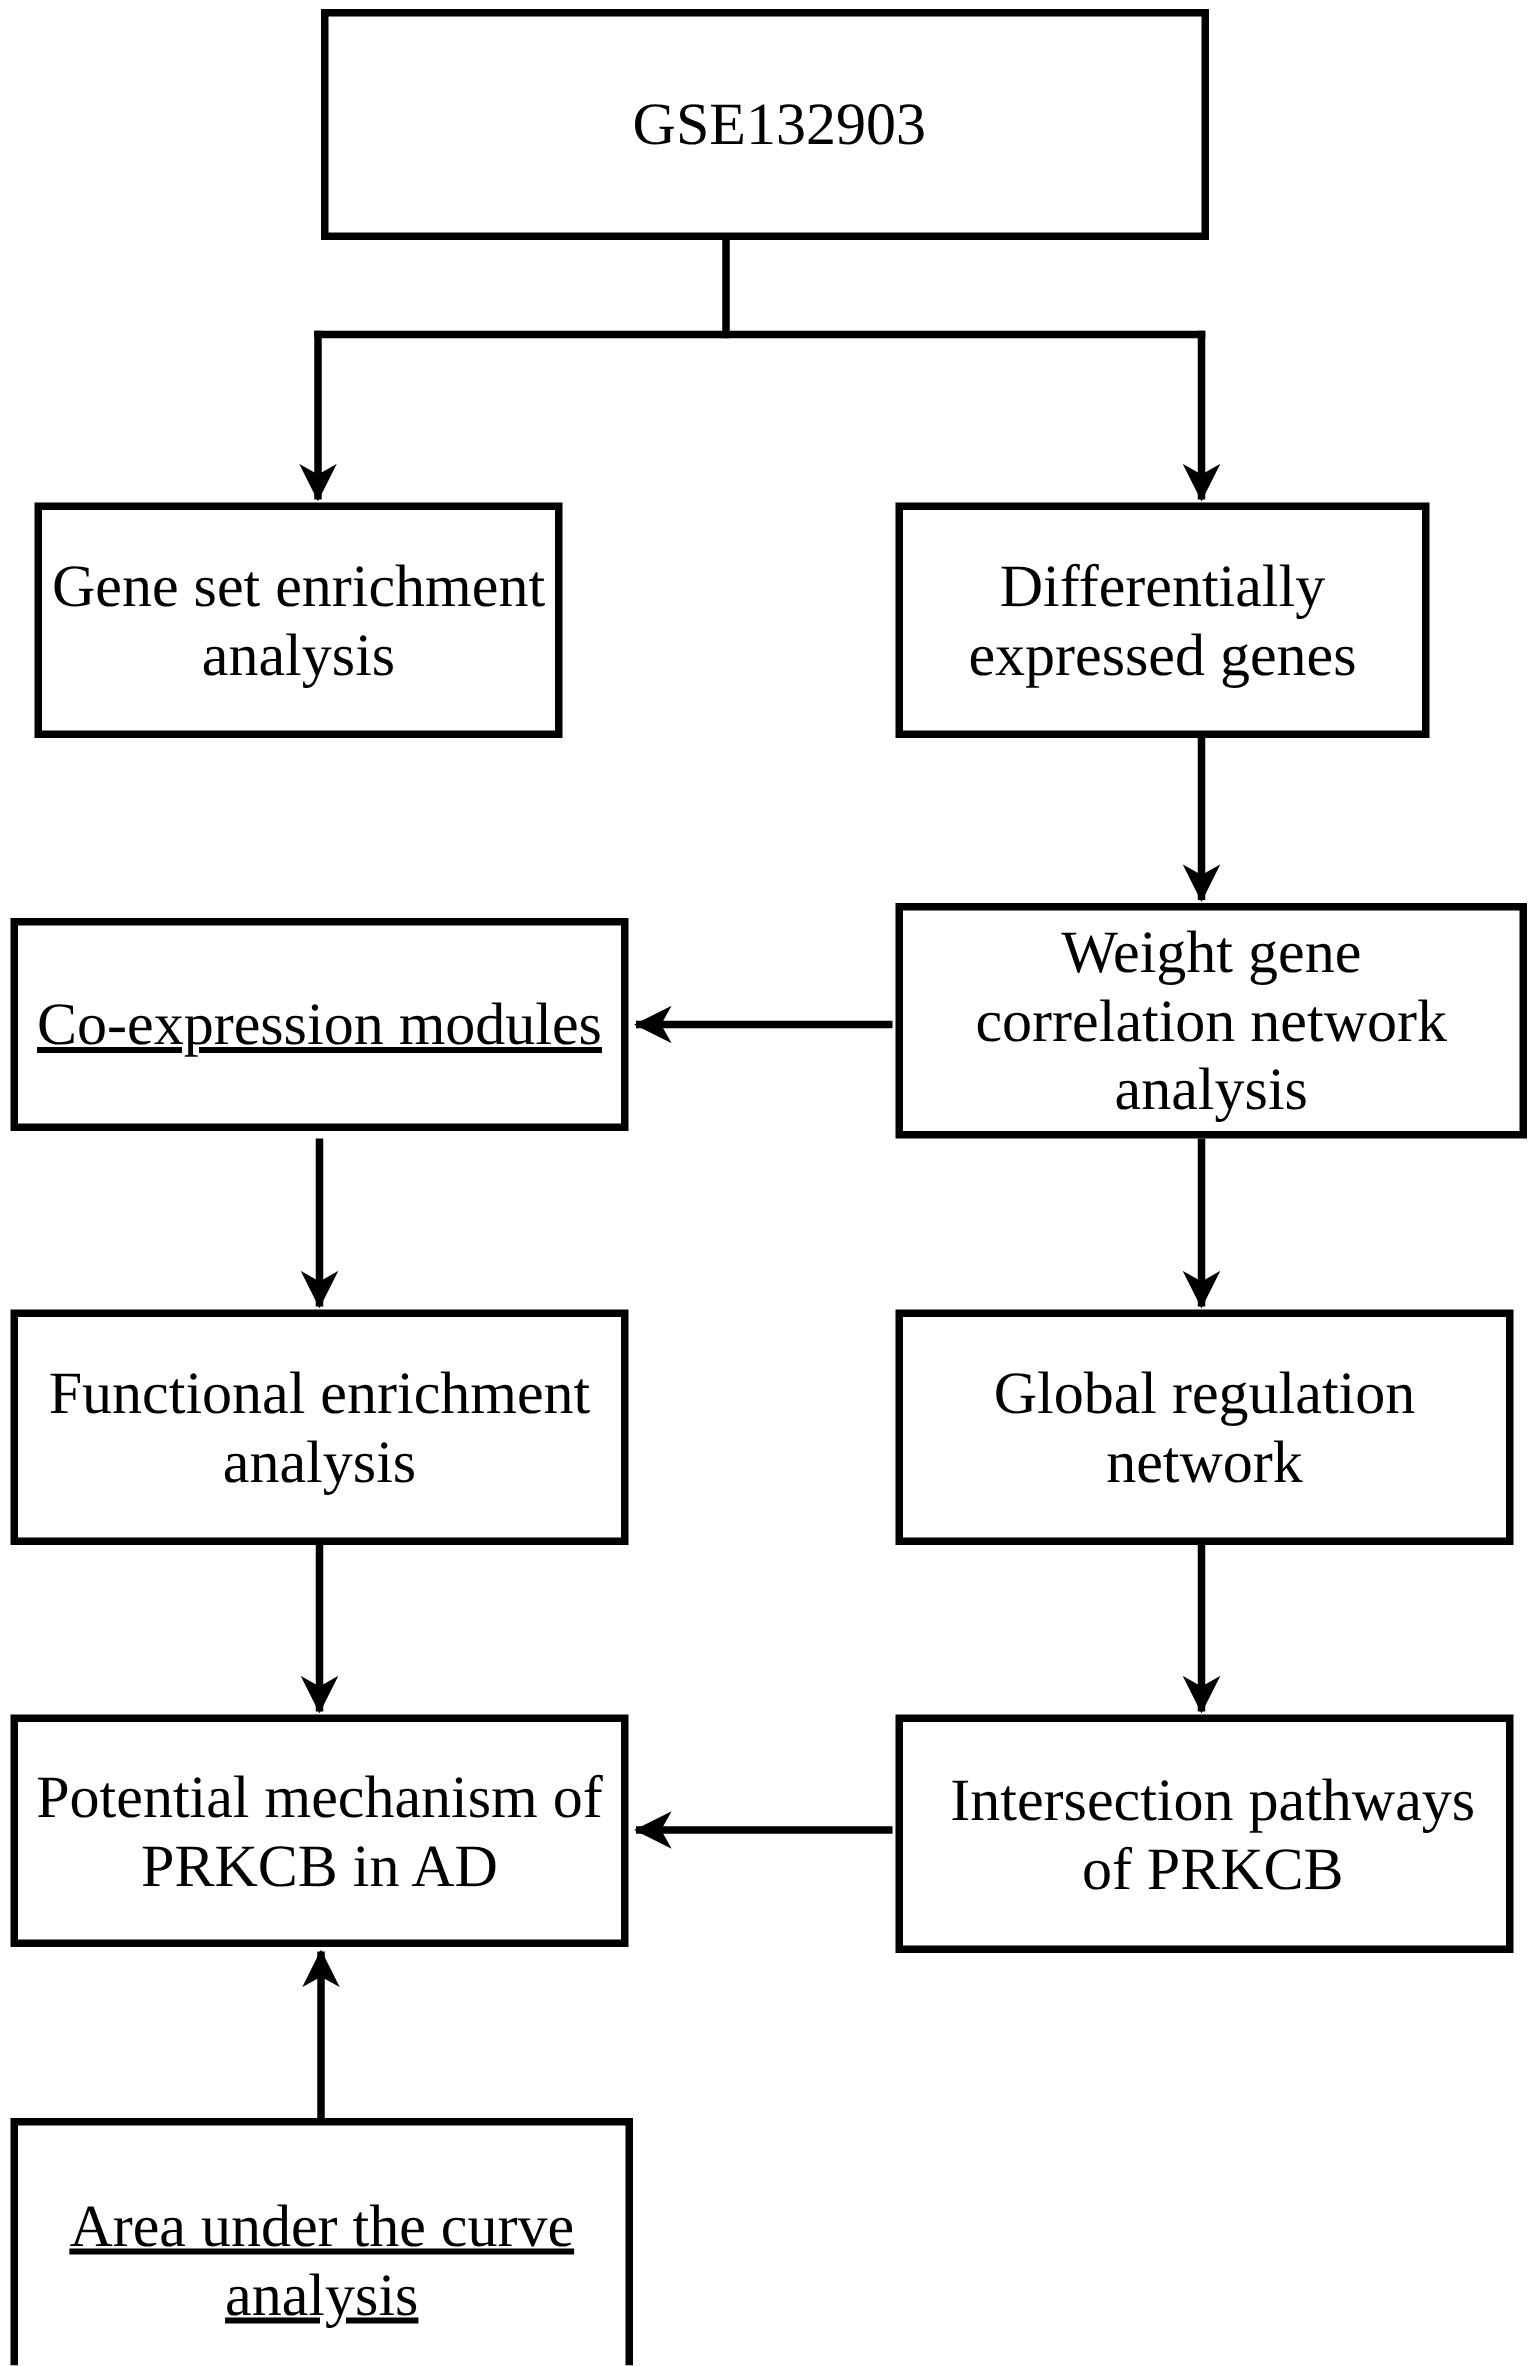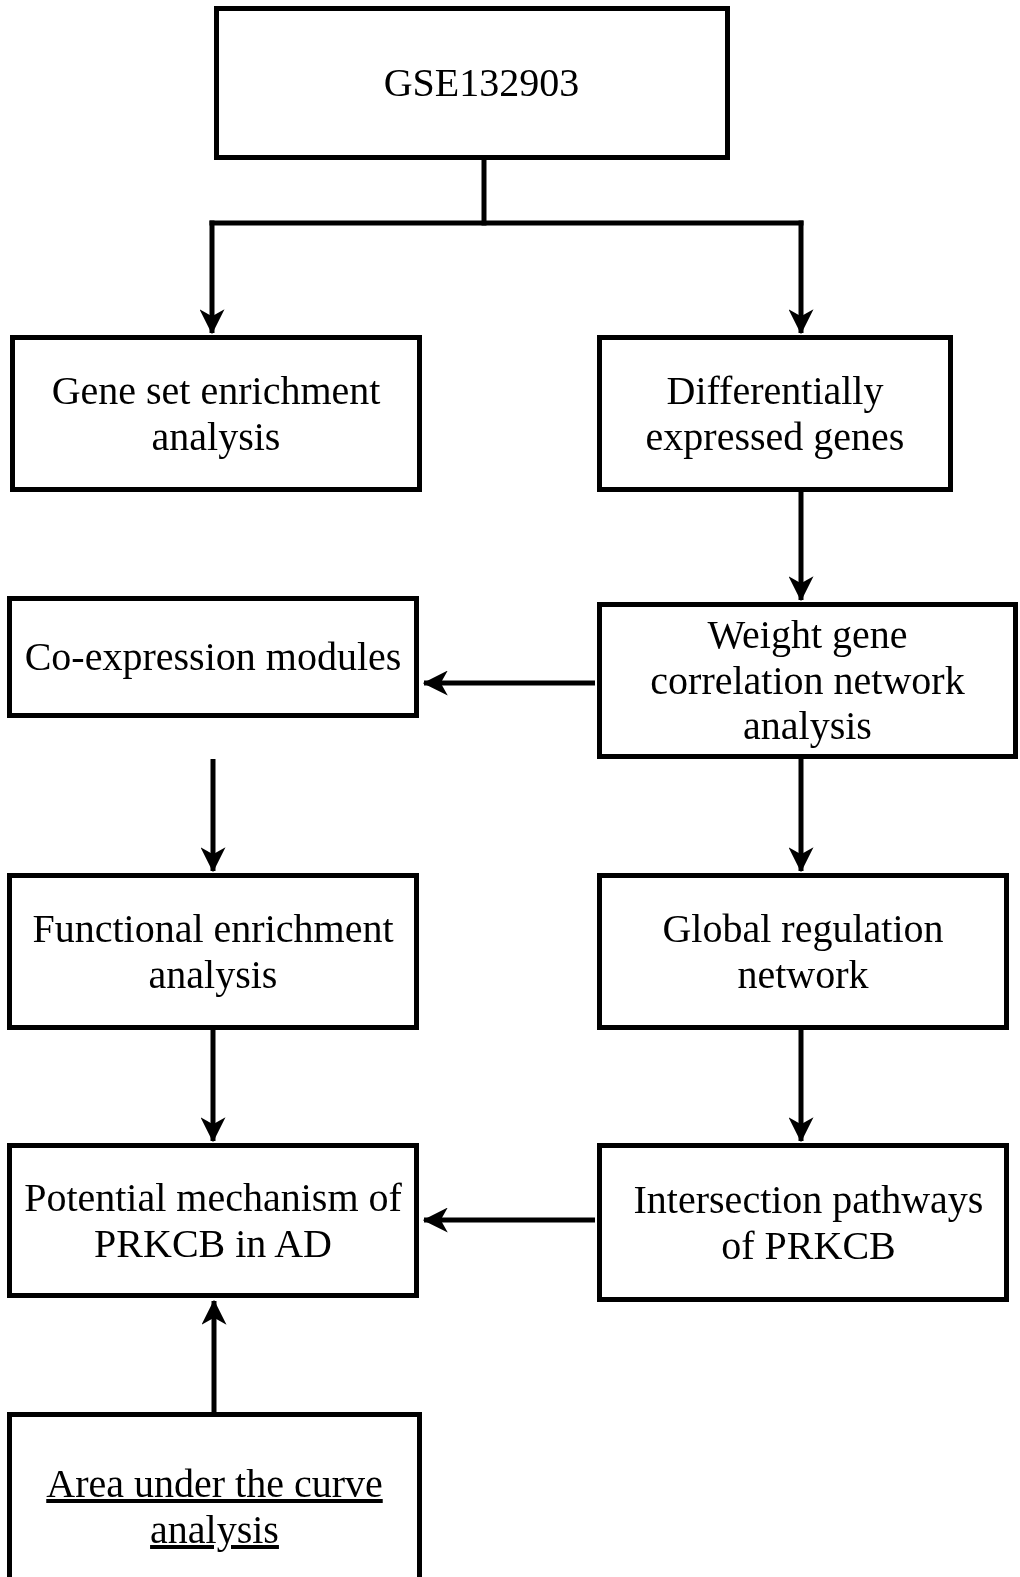--- a/index.html
+++ b/index.html
@@ -26,24 +26,24 @@
     display: flex;
     align-items: center;
     justify-content: center;
     text-align: center;
     font-size: 40px;
     line-height: 1.14;
   }
   .node .label { display: inline-block; }
 
   
-  .node-gse        { left: 214px; top: 6px;    width: 516px; height: 154px; padding-left: 19px; }
-  .node-gsea       { left: 10px;   top: 335px;  width: 412px; height: 157px; }
+  .node-gse        { left: 214px; top: 6px;    width: 592px; height: 154px; padding-left: 19px; }
+  .node-gsea       { left: 23px;   top: 335px;  width: 352px; height: 157px; }
   .node-deg        { left: 597px; top: 335px;  width: 356px; height: 157px; }
-  .node-coexp      { left: 7px;   top: 596px;  width: 412px; height: 122px; }
+  .node-coexp      { left: 7px;   top: 612px;  width: 412px; height: 142px; text-decoration: underline; }
   .node-wgcna      { left: 597px; top: 602px;  width: 421px; height: 157px; }
   .node-func       { left: 7px;   top: 873px;  width: 412px; height: 157px; }
   .node-global     { left: 597px; top: 873px;  width: 412px; height: 157px; }
   .node-potential  { left: 7px;   top: 1143px; width: 412px; height: 155px; }
   .node-intersect  { left: 597px; top: 1143px; width: 412px; height: 159px; }
   .node-auc        { left: 7px;   top: 1412px; width: 415px; height: 190px; text-decoration: underline; }
 
   
   .node-gsea .label      { max-width: 360px; }
   .node-deg .label       { max-width: 330px; }

